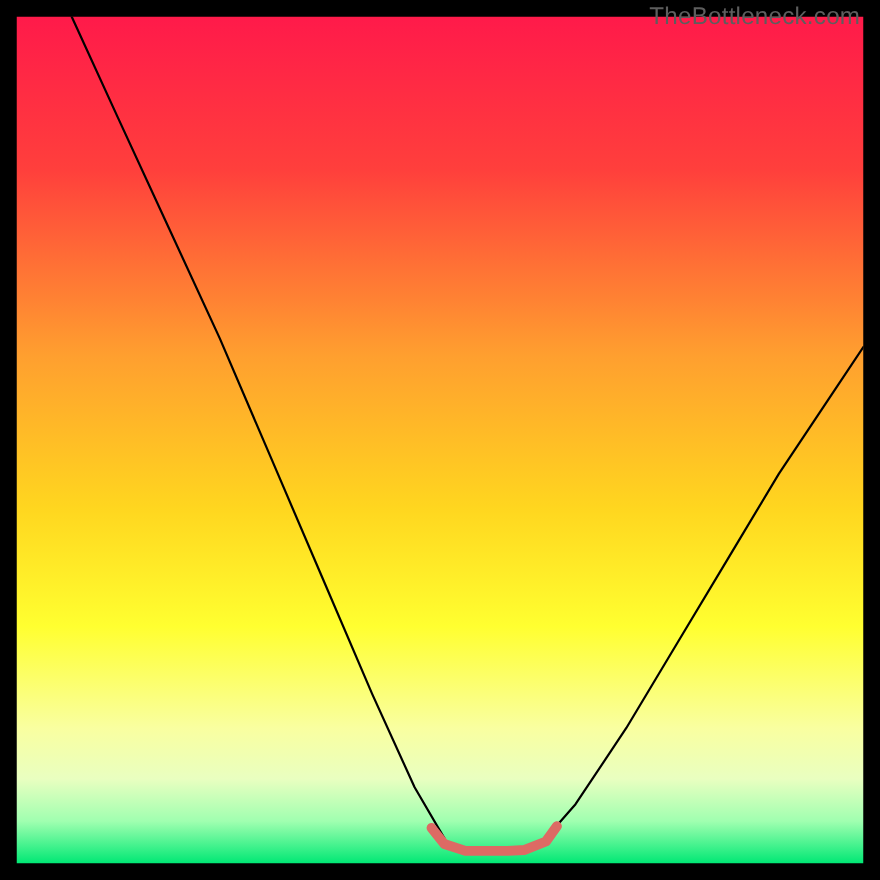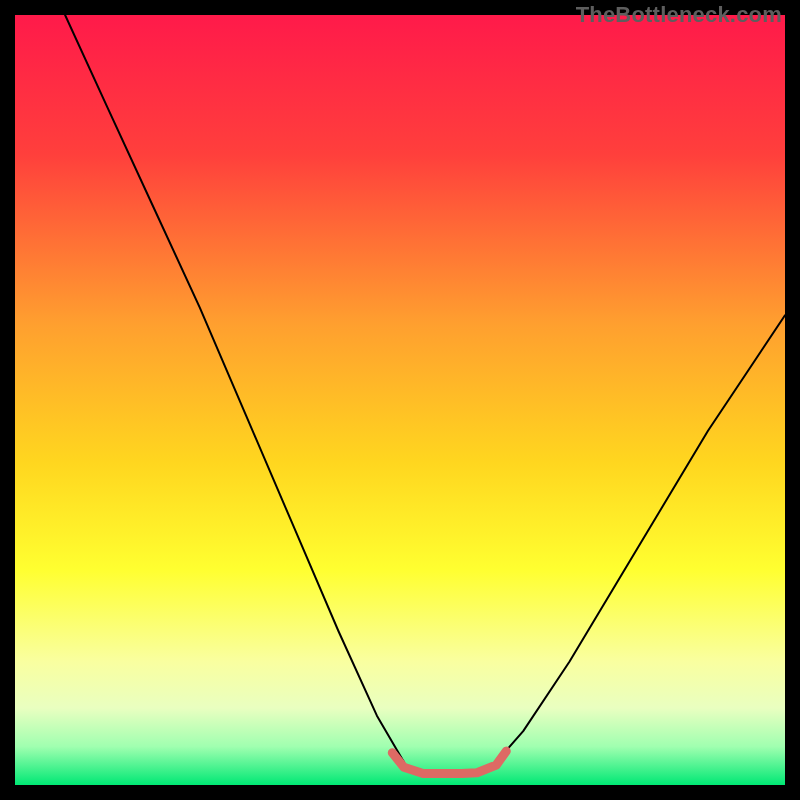--- a/index.html
+++ b/index.html
@@ -25,21 +25,21 @@
     top: 0;
     width: 770px;
     height: 770px;
   }
   .watermark {
     position: absolute;
     top: 2px;
     right: 18px;
     color: #5e5e5e;
     font-size: 22px;
-    font-weight: 700;
+    font-weight: 400;
     letter-spacing: 0.2px;
   }
   svg.curve-layer {
     position: absolute;
     left: 0;
     top: 0;
     width: 770px;
     height: 770px;
   }
 </style>

